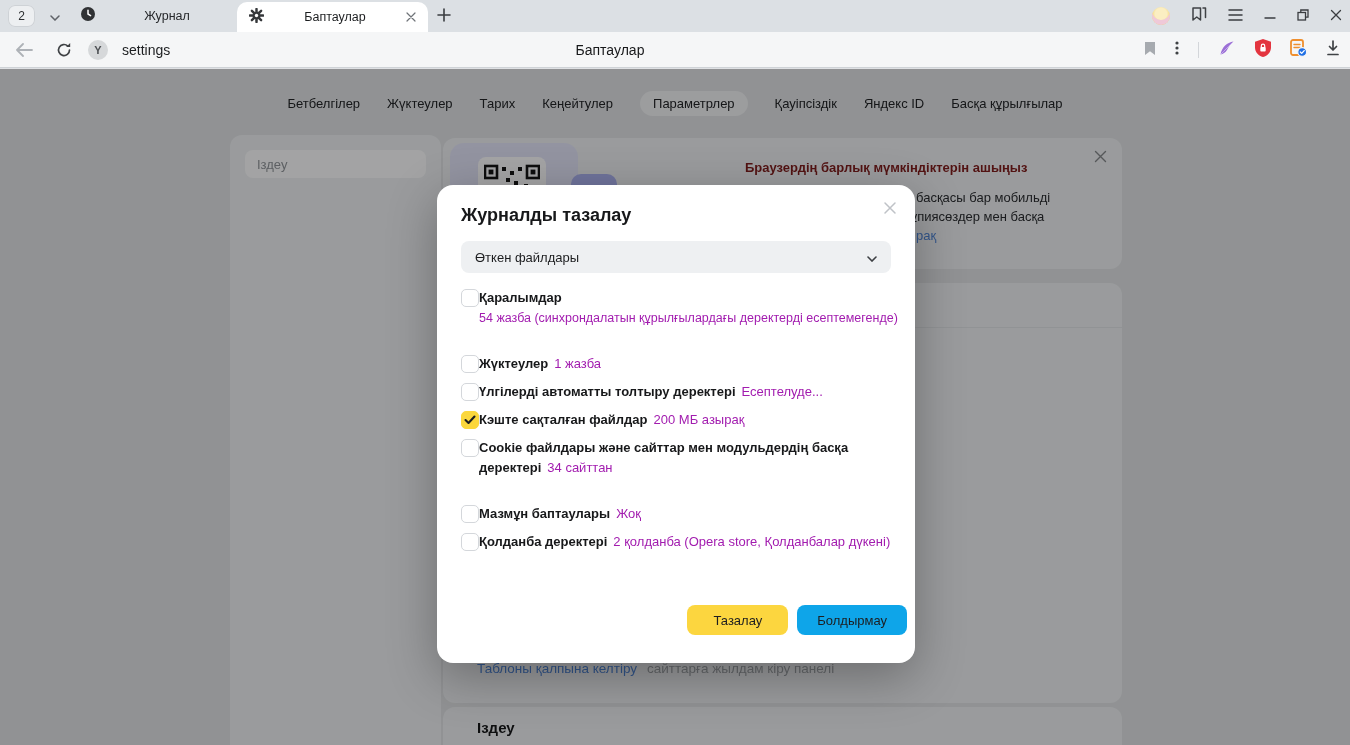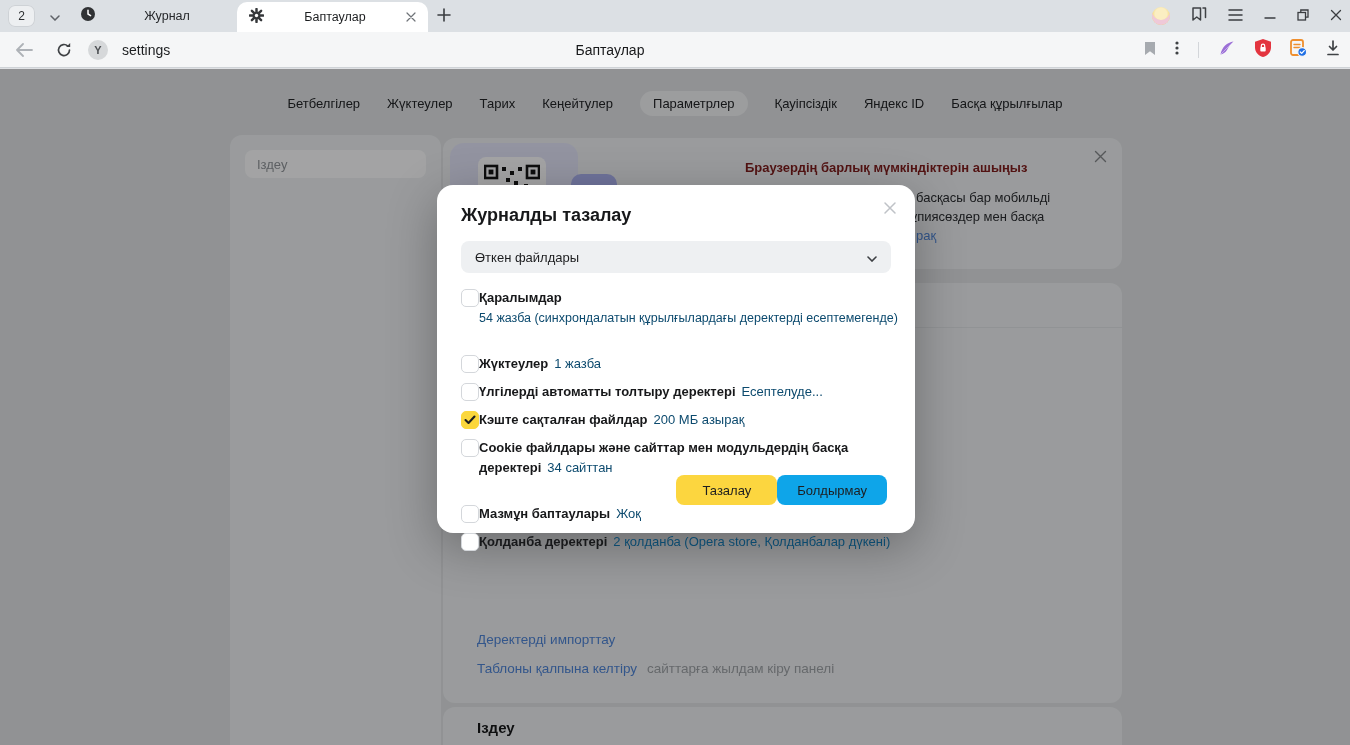--- a/index.html
+++ b/index.html
@@ -77,40 +77,40 @@
   .link-restore-row{position:absolute;left:34px;top:378px;font-size:13.5px;}
   .link-restore{color:#4f84d6;}
   .link-hint{color:#9da1a6;margin-left:10px;}
 
   .search-card{left:443px;top:638px;width:679px;height:120px;}
   .search-title{position:absolute;left:34px;top:12px;font-size:15px;font-weight:bold;color:#16171a;}
 
   .overlay{position:absolute;inset:0;background:rgba(0,0,0,0.35);z-index:5;}
 
   
-  .modal{position:absolute;left:437px;top:116px;width:478px;height:348px;background:#ffffff;
+  .modal{position:absolute;left:437px;top:116px;width:478px;height:478px;background:#ffffff;
          border-radius:16px;box-shadow:0 14px 50px rgba(0,0,0,0.30);z-index:10;}
   .modal-close{position:absolute;right:14px;top:12px;width:22px;height:22px;display:flex;
          align-items:center;justify-content:center;}
   .modal-title{position:absolute;left:24px;top:20px;font-size:18px;font-weight:bold;color:#17181a;}
   .modal-select{position:absolute;left:24px;right:24px;top:56px;height:32px;background:#eef0f2;
          border-radius:8px;display:flex;align-items:center;padding:0 14px;box-sizing:border-box;
          font-size:13px;color:#1c1d1f;}
   .modal-select .sel-value{flex:1;}
   .checklist{position:absolute;left:24px;top:103px;right:24px;}
   .cb-row{display:flex;margin-bottom:8px;align-items:flex-start;}
   .cb-row.gap-after{margin-bottom:26px;}
   .cb-box{width:18px;height:18px;box-sizing:border-box;border:1.5px solid #d4d7db;border-radius:5px;
          background:#fff;flex:none;margin-top:1px;display:flex;align-items:center;justify-content:center;}
   .cb-box.checked{background:#fbd73c;border-color:#fbd73c;}
   .cb-text{font-size:13px;line-height:20px;color:#17181a;}
   .cb-label{font-weight:bold;}
-  .cb-detail{color:#0c4a6e;margin-left:6px;white-space:nowrap;}
+  .cb-detail{color:#a21caf;margin-left:6px;white-space:nowrap;}
   .cb-detail.below{display:block;margin-left:0;font-size:12.5px;}
-  .modal-actions{position:absolute;right:28px;bottom:28px;display:flex;}
+  .modal-actions{position:absolute;right:8px;bottom:28px;display:flex;gap:9px;}
   .btn{height:30px;border:none;border-radius:8px;font-size:13px;color:#1d1e20;display:flex;
        align-items:center;justify-content:center;font-family:"Liberation Sans",sans-serif;}
   .btn-primary{background:#fcd63f;padding:0 26px;}
   .btn-secondary{background:#0ea5e9;padding:0 20px;}
 </style>
 </head>
 <body>
 
 <div class="window">
 

